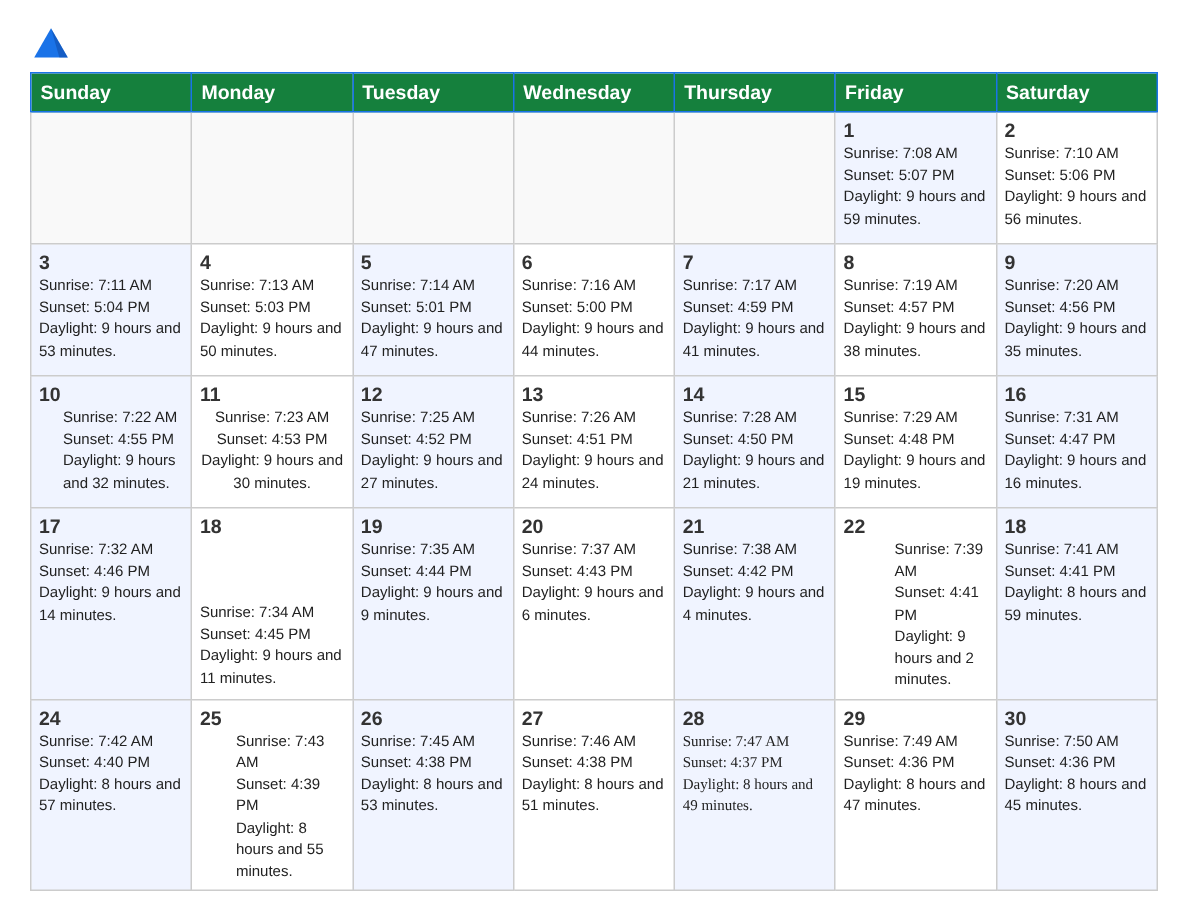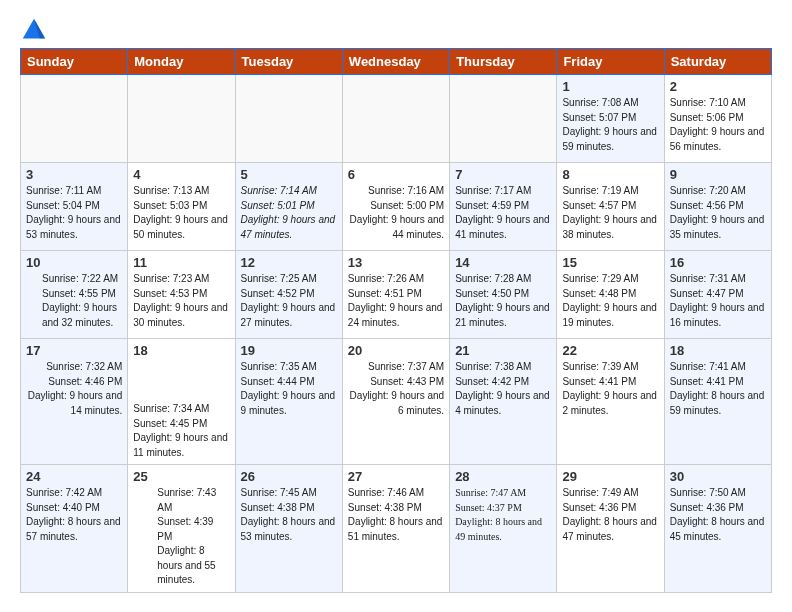--- a/index.html
+++ b/index.html
@@ -51,21 +51,21 @@
     .subtitle {
       font-size: 16px;
       color: #444;
     }
     table {
       width: 100%;
       border-collapse: collapse;
       table-layout: fixed;
     }
     th {
-      background-color: #c2410c;
+      background-color: #15803d;
       color: white;
       text-align: left;
       padding: 5px 6px;
       font-size: 13px;
       font-weight: bold;
       border: 1px solid #1a73e8;
     }
     td {
       border: 1px solid #ccc;
       vertical-align: top;
@@ -154,27 +154,27 @@
 Daylight: 9 hours and 53 minutes.</div>
           </td>
           <td>
             <span class="day-number">4</span>
             <div class="day-info" style="white-space: pre-line;">Sunrise: 7:13 AM
 Sunset: 5:03 PM
 Daylight: 9 hours and 50 minutes.</div>
           </td>
           <td class="shaded">
             <span class="day-number">5</span>
-            <div class="day-info" style="white-space: pre-line; font-style: italic;">Sunrise: 7:14 AM
+            <div class="day-info" style="white-space: pre-line;">Sunrise: 7:14 AM
 Sunset: 5:01 PM
 Daylight: 9 hours and 47 minutes.</div>
           </td>
           <td>
             <span class="day-number">6</span>
-            <div class="day-info" style="white-space: pre-line; text-align: right;">Sunrise: 7:16 AM
+            <div class="day-info" style="white-space: pre-line;">Sunrise: 7:16 AM
 Sunset: 5:00 PM
 Daylight: 9 hours and 44 minutes.</div>
           </td>
           <td class="shaded">
             <span class="day-number">7</span>
             <div class="day-info" style="white-space: pre-line;">Sunrise: 7:17 AM
 Sunset: 4:59 PM
 Daylight: 9 hours and 41 minutes.</div>
           </td>
           <td>
@@ -192,21 +192,21 @@
         </tr>
         <tr>
           <td class="shaded">
             <span class="day-number">10</span>
             <div class="day-info" style="white-space: pre-line; margin-left: 16px;">Sunrise: 7:22 AM
 Sunset: 4:55 PM
 Daylight: 9 hours and 32 minutes.</div>
           </td>
           <td>
             <span class="day-number">11</span>
-            <div class="day-info" style="white-space: pre-line;">Sunrise: 7:23 AM
+            <div class="day-info" style="white-space: pre-line; text-align: center;">Sunrise: 7:23 AM
 Sunset: 4:53 PM
 Daylight: 9 hours and 30 minutes.</div>
           </td>
           <td class="shaded">
             <span class="day-number">12</span>
             <div class="day-info" style="white-space: pre-line;">Sunrise: 7:25 AM
 Sunset: 4:52 PM
 Daylight: 9 hours and 27 minutes.</div>
           </td>
           <td>
@@ -230,51 +230,51 @@
           <td class="shaded">
             <span class="day-number">16</span>
             <div class="day-info" style="white-space: pre-line;">Sunrise: 7:31 AM
 Sunset: 4:47 PM
 Daylight: 9 hours and 16 minutes.</div>
           </td>
         </tr>
         <tr>
           <td class="shaded">
             <span class="day-number">17</span>
-            <div class="day-info" style="white-space: pre-line; text-align: right;">Sunrise: 7:32 AM
+            <div class="day-info" style="white-space: pre-line;">Sunrise: 7:32 AM
 Sunset: 4:46 PM
 Daylight: 9 hours and 14 minutes.</div>
           </td>
           <td>
             <span class="day-number">18</span>
             <div class="day-info" style="white-space: pre-line; margin-top: 44px;">Sunrise: 7:34 AM
 Sunset: 4:45 PM
 Daylight: 9 hours and 11 minutes.</div>
           </td>
           <td class="shaded">
             <span class="day-number">19</span>
             <div class="day-info" style="white-space: pre-line;">Sunrise: 7:35 AM
 Sunset: 4:44 PM
 Daylight: 9 hours and 9 minutes.</div>
           </td>
           <td>
             <span class="day-number">20</span>
-            <div class="day-info" style="white-space: pre-line; text-align: right;">Sunrise: 7:37 AM
+            <div class="day-info" style="white-space: pre-line;">Sunrise: 7:37 AM
 Sunset: 4:43 PM
 Daylight: 9 hours and 6 minutes.</div>
           </td>
           <td class="shaded">
             <span class="day-number">21</span>
             <div class="day-info" style="white-space: pre-line;">Sunrise: 7:38 AM
 Sunset: 4:42 PM
 Daylight: 9 hours and 4 minutes.</div>
           </td>
           <td>
             <span class="day-number">22</span>
-            <div class="day-info" style="white-space: pre-line;">Sunrise: 7:39 AM
+            <div class="day-info" style="white-space: pre-line; margin-left: 34px;">Sunrise: 7:39 AM
 Sunset: 4:41 PM
 Daylight: 9 hours and 2 minutes.</div>
           </td>
           <td class="shaded">
             <span class="day-number">18</span>
             <div class="day-info" style="white-space: pre-line;">Sunrise: 7:41 AM
 Sunset: 4:41 PM
 Daylight: 8 hours and 59 minutes.</div>
           </td>
         </tr>

